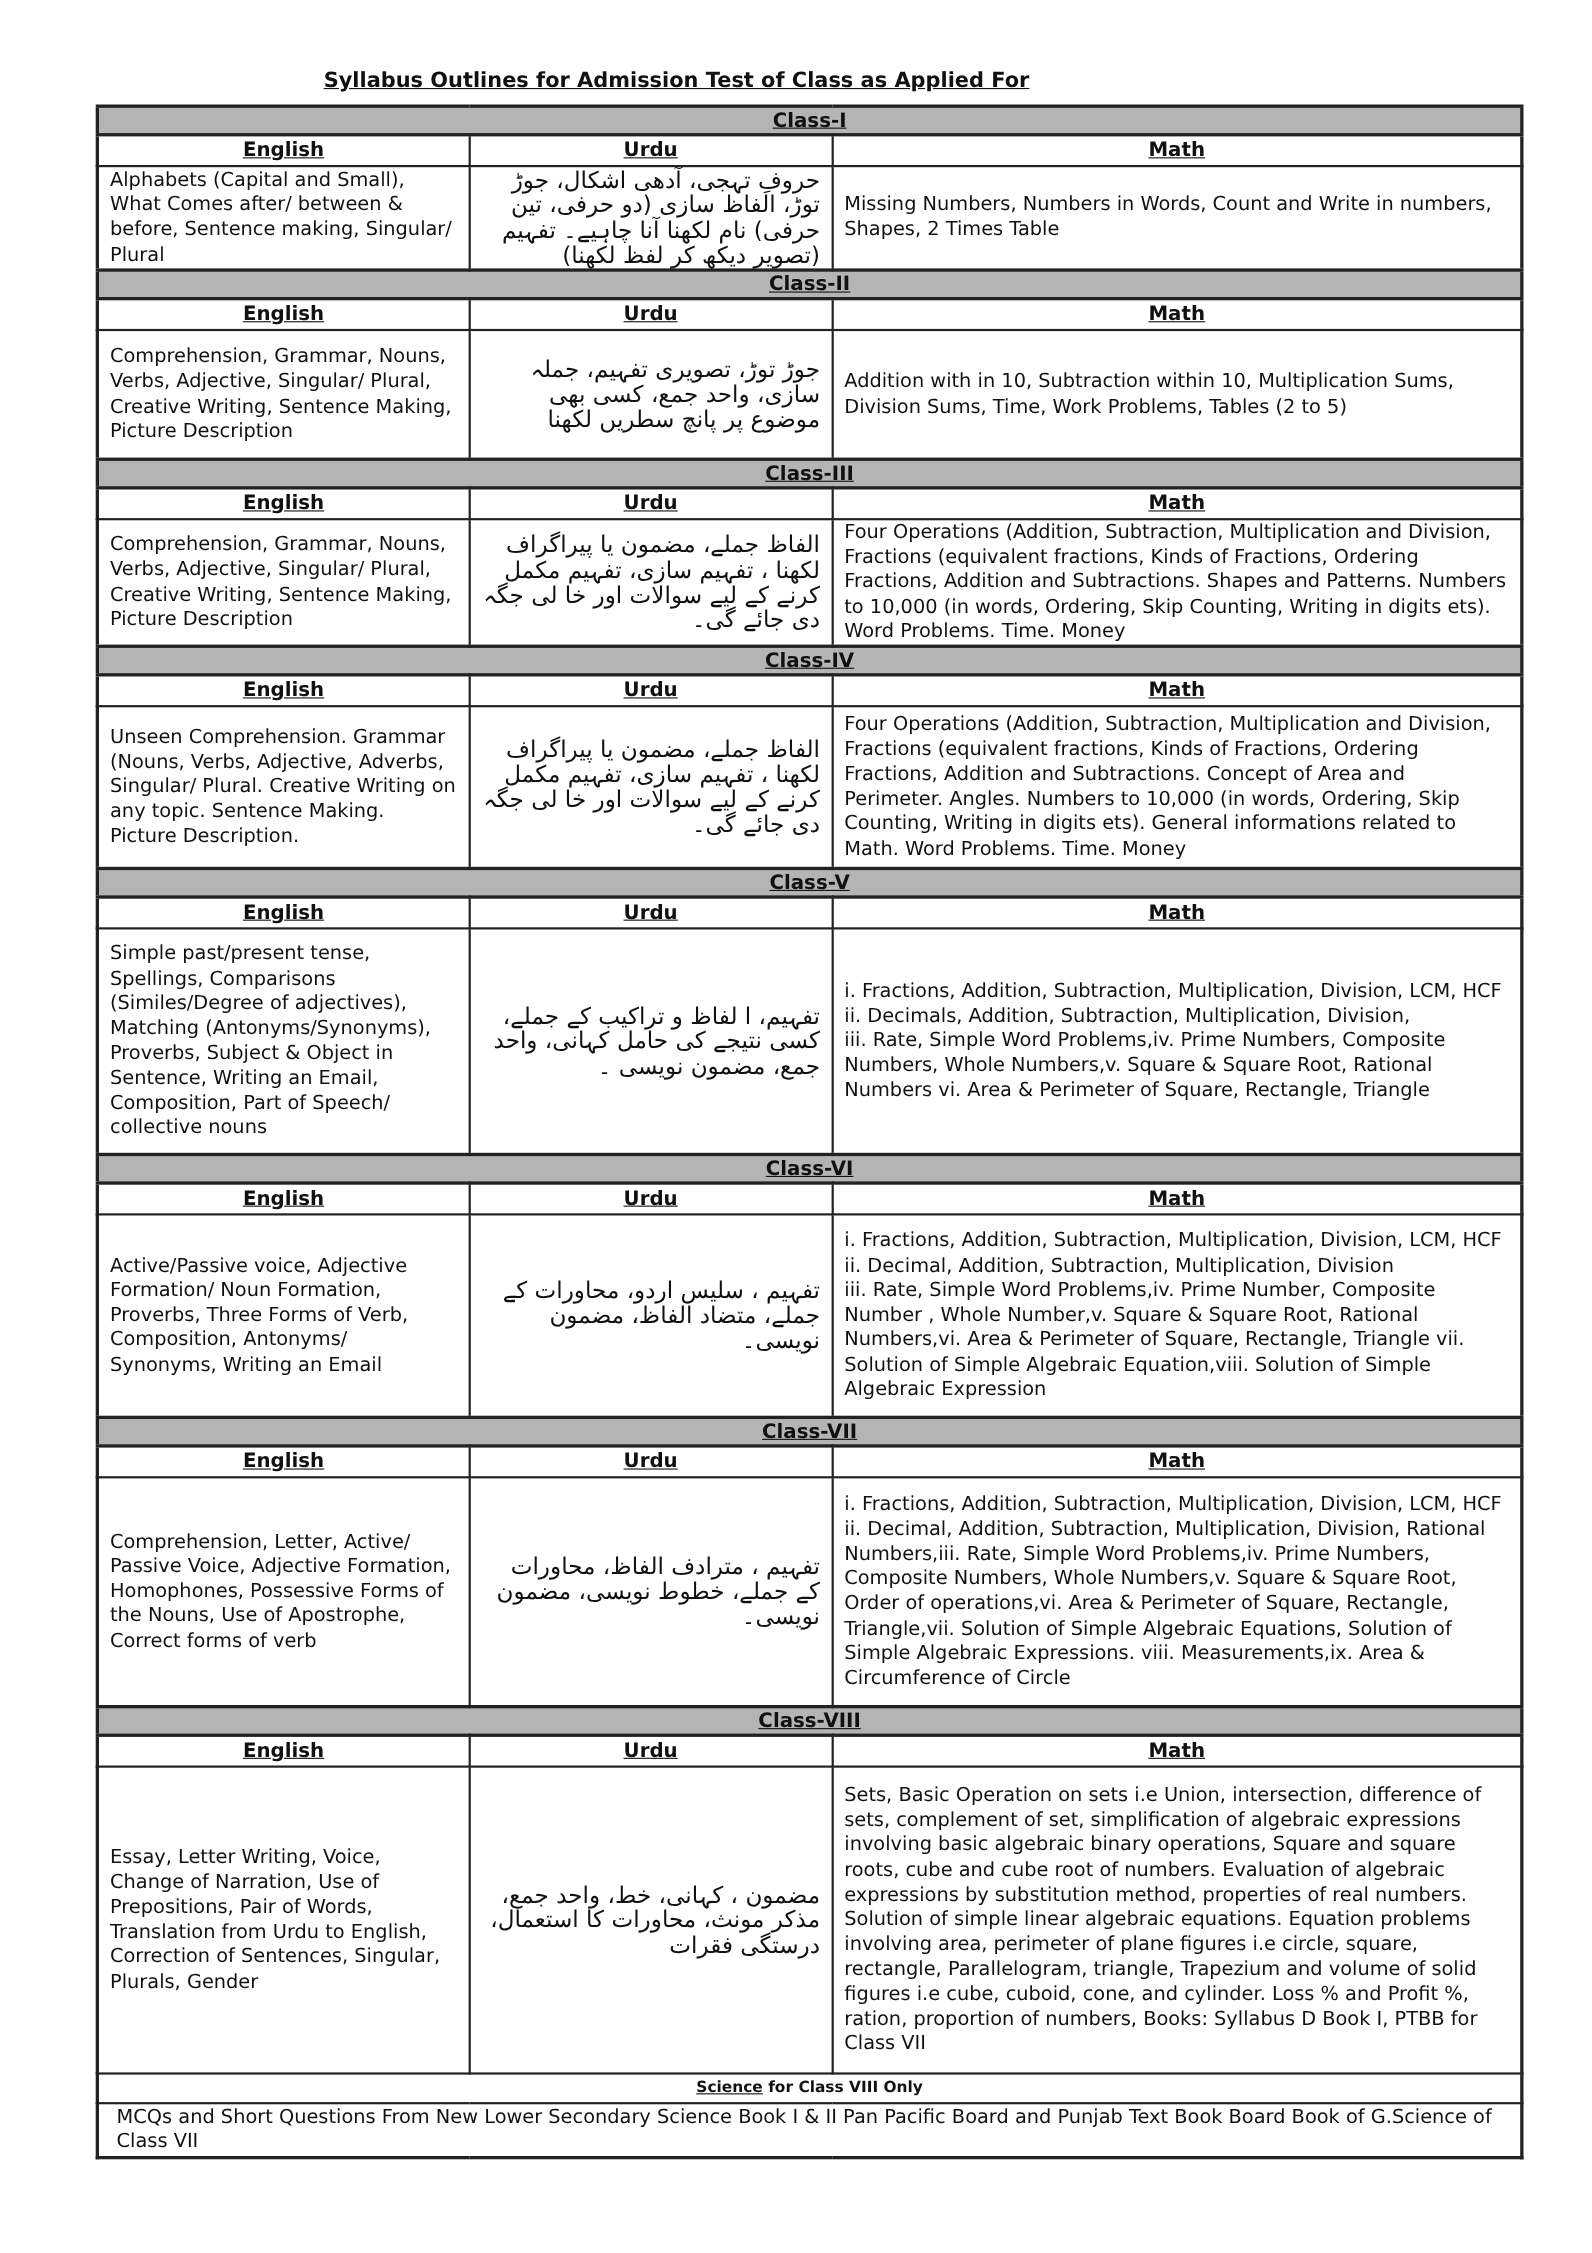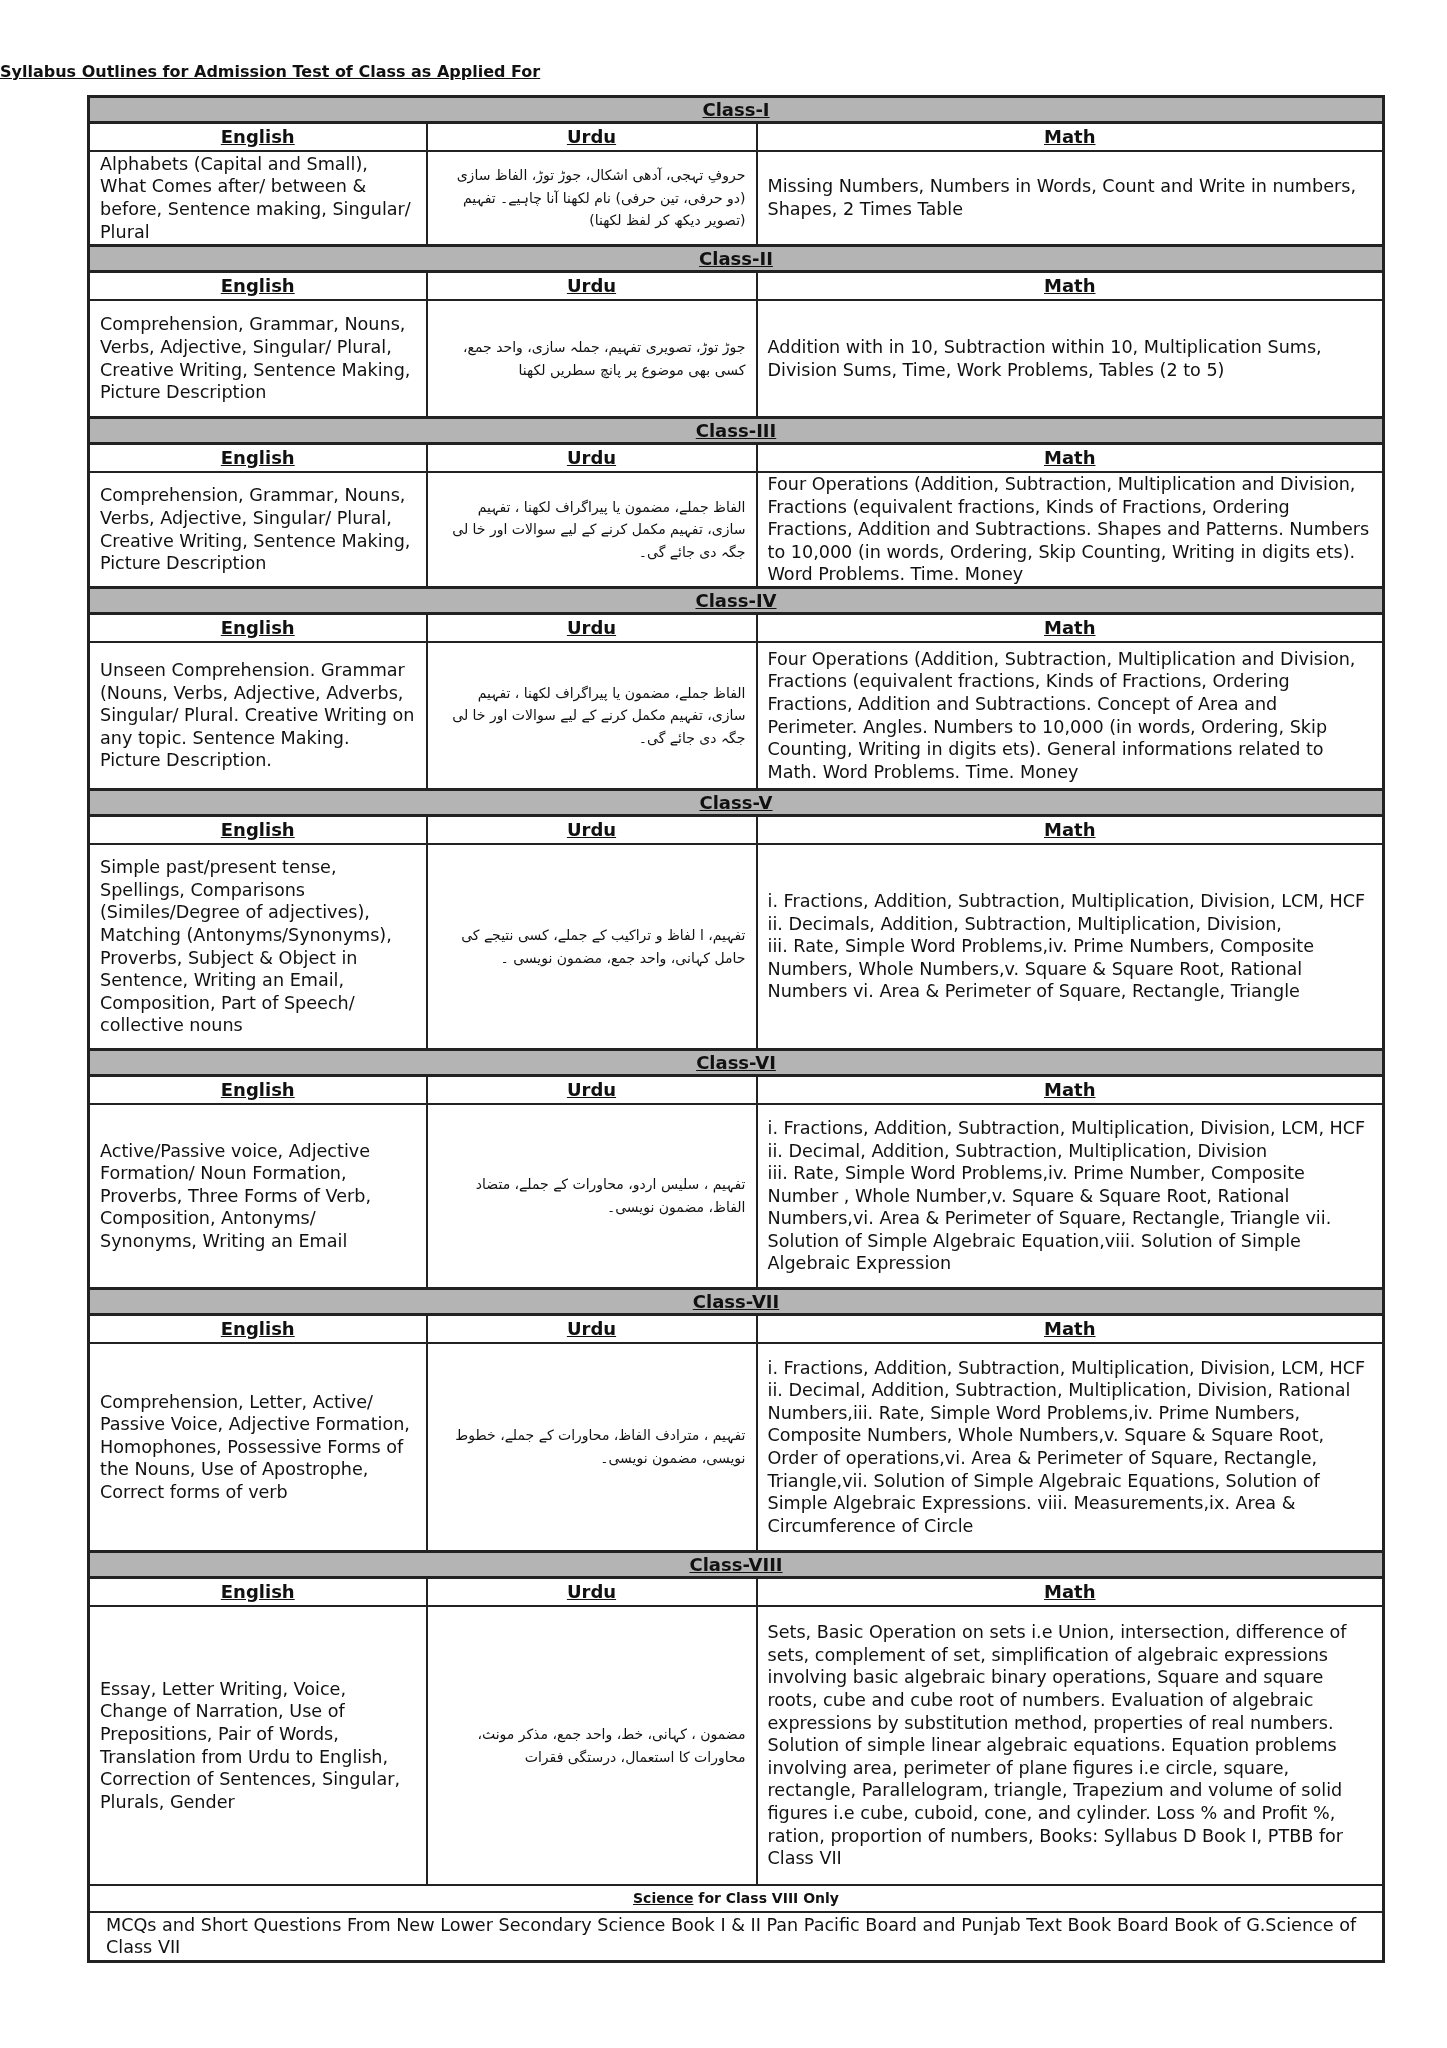--- a/index.html
+++ b/index.html
@@ -1,38 +1,38 @@
 <!DOCTYPE html>
 <html><head>
   <meta charset="utf-8">
   <style>
     html, body { margin: 0; padding: 0; background: #ffffff; }
     body { width: 1447px; height: 2048px; position: relative; font-family: "DejaVu Sans", sans-serif; color: #111; }
     .title {
-      position: absolute; left: 0; top: 62px; width: 1230px; 
-      font-weight: bold; font-size: 16px; text-decoration: underline;
+      position: absolute; left: 0; top: 62px; width: 1230px; text-align: center;
+      font-weight: bold; font-size: 19px; text-decoration: underline;
     }
     table.syl {
       position: absolute; left: 87px; top: 95px; width: 1295px;
       border-collapse: collapse; border: 3px solid #222; table-layout: fixed;
       font-size: 17.6px; line-height: 22.6px;
     }
     table.syl td, table.syl th { border: 2px solid #222; vertical-align: middle; padding: 0 10px; }
     col.c1 { width: 338px; } col.c2 { width: 330px; } col.c3 { width: 627px; }
     tr.classbar td {
       background: #b4b4b4; text-align: center; font-weight: bold; font-size: 18px;
       text-decoration: underline; padding: 0; height: 23px; line-height: 23px;
       border-top: 3px solid #222; border-bottom: 3px solid #222;
     }
     tr.subhead th {
       font-weight: bold; text-decoration: underline; font-size: 18px; background: #fff;
       padding: 3px 0; line-height: 20px; margin-top: 24px;
     }
     td.en { text-align: left; }
-    td.ur { text-align: right; direction: rtl; font-family: "DejaVu Sans", sans-serif; font-size: 14px; line-height: 22.6px; padding: 0 12px; }
+    td.ur { text-align: right; direction: rtl; font-family: "DejaVu Sans", sans-serif; font-size: 21px; line-height: 22.6px; padding: 0 12px; }
     td.ma { text-align: left; }
     tr.sci-head td { text-align: center; font-weight: bold; font-size: 14px; padding: 1px 0; height: 22px; }
     tr.sci-head td span.u { text-decoration: underline; }
     tr.sci-body td { padding: 1px 16px; }
     tr.r1 td { height: 92px; } tr.r2 td { height: 115px; } tr.r3 td { height: 113px; }
     tr.r4 td { height: 145px; } tr.r5 td { height: 203px; margin-left: 25px; } tr.r6 td { height: 182px; }
     tr.r7 td { height: 206px; } tr.r8 td { height: 277px; }
   </style>
 </head>
 <body>

